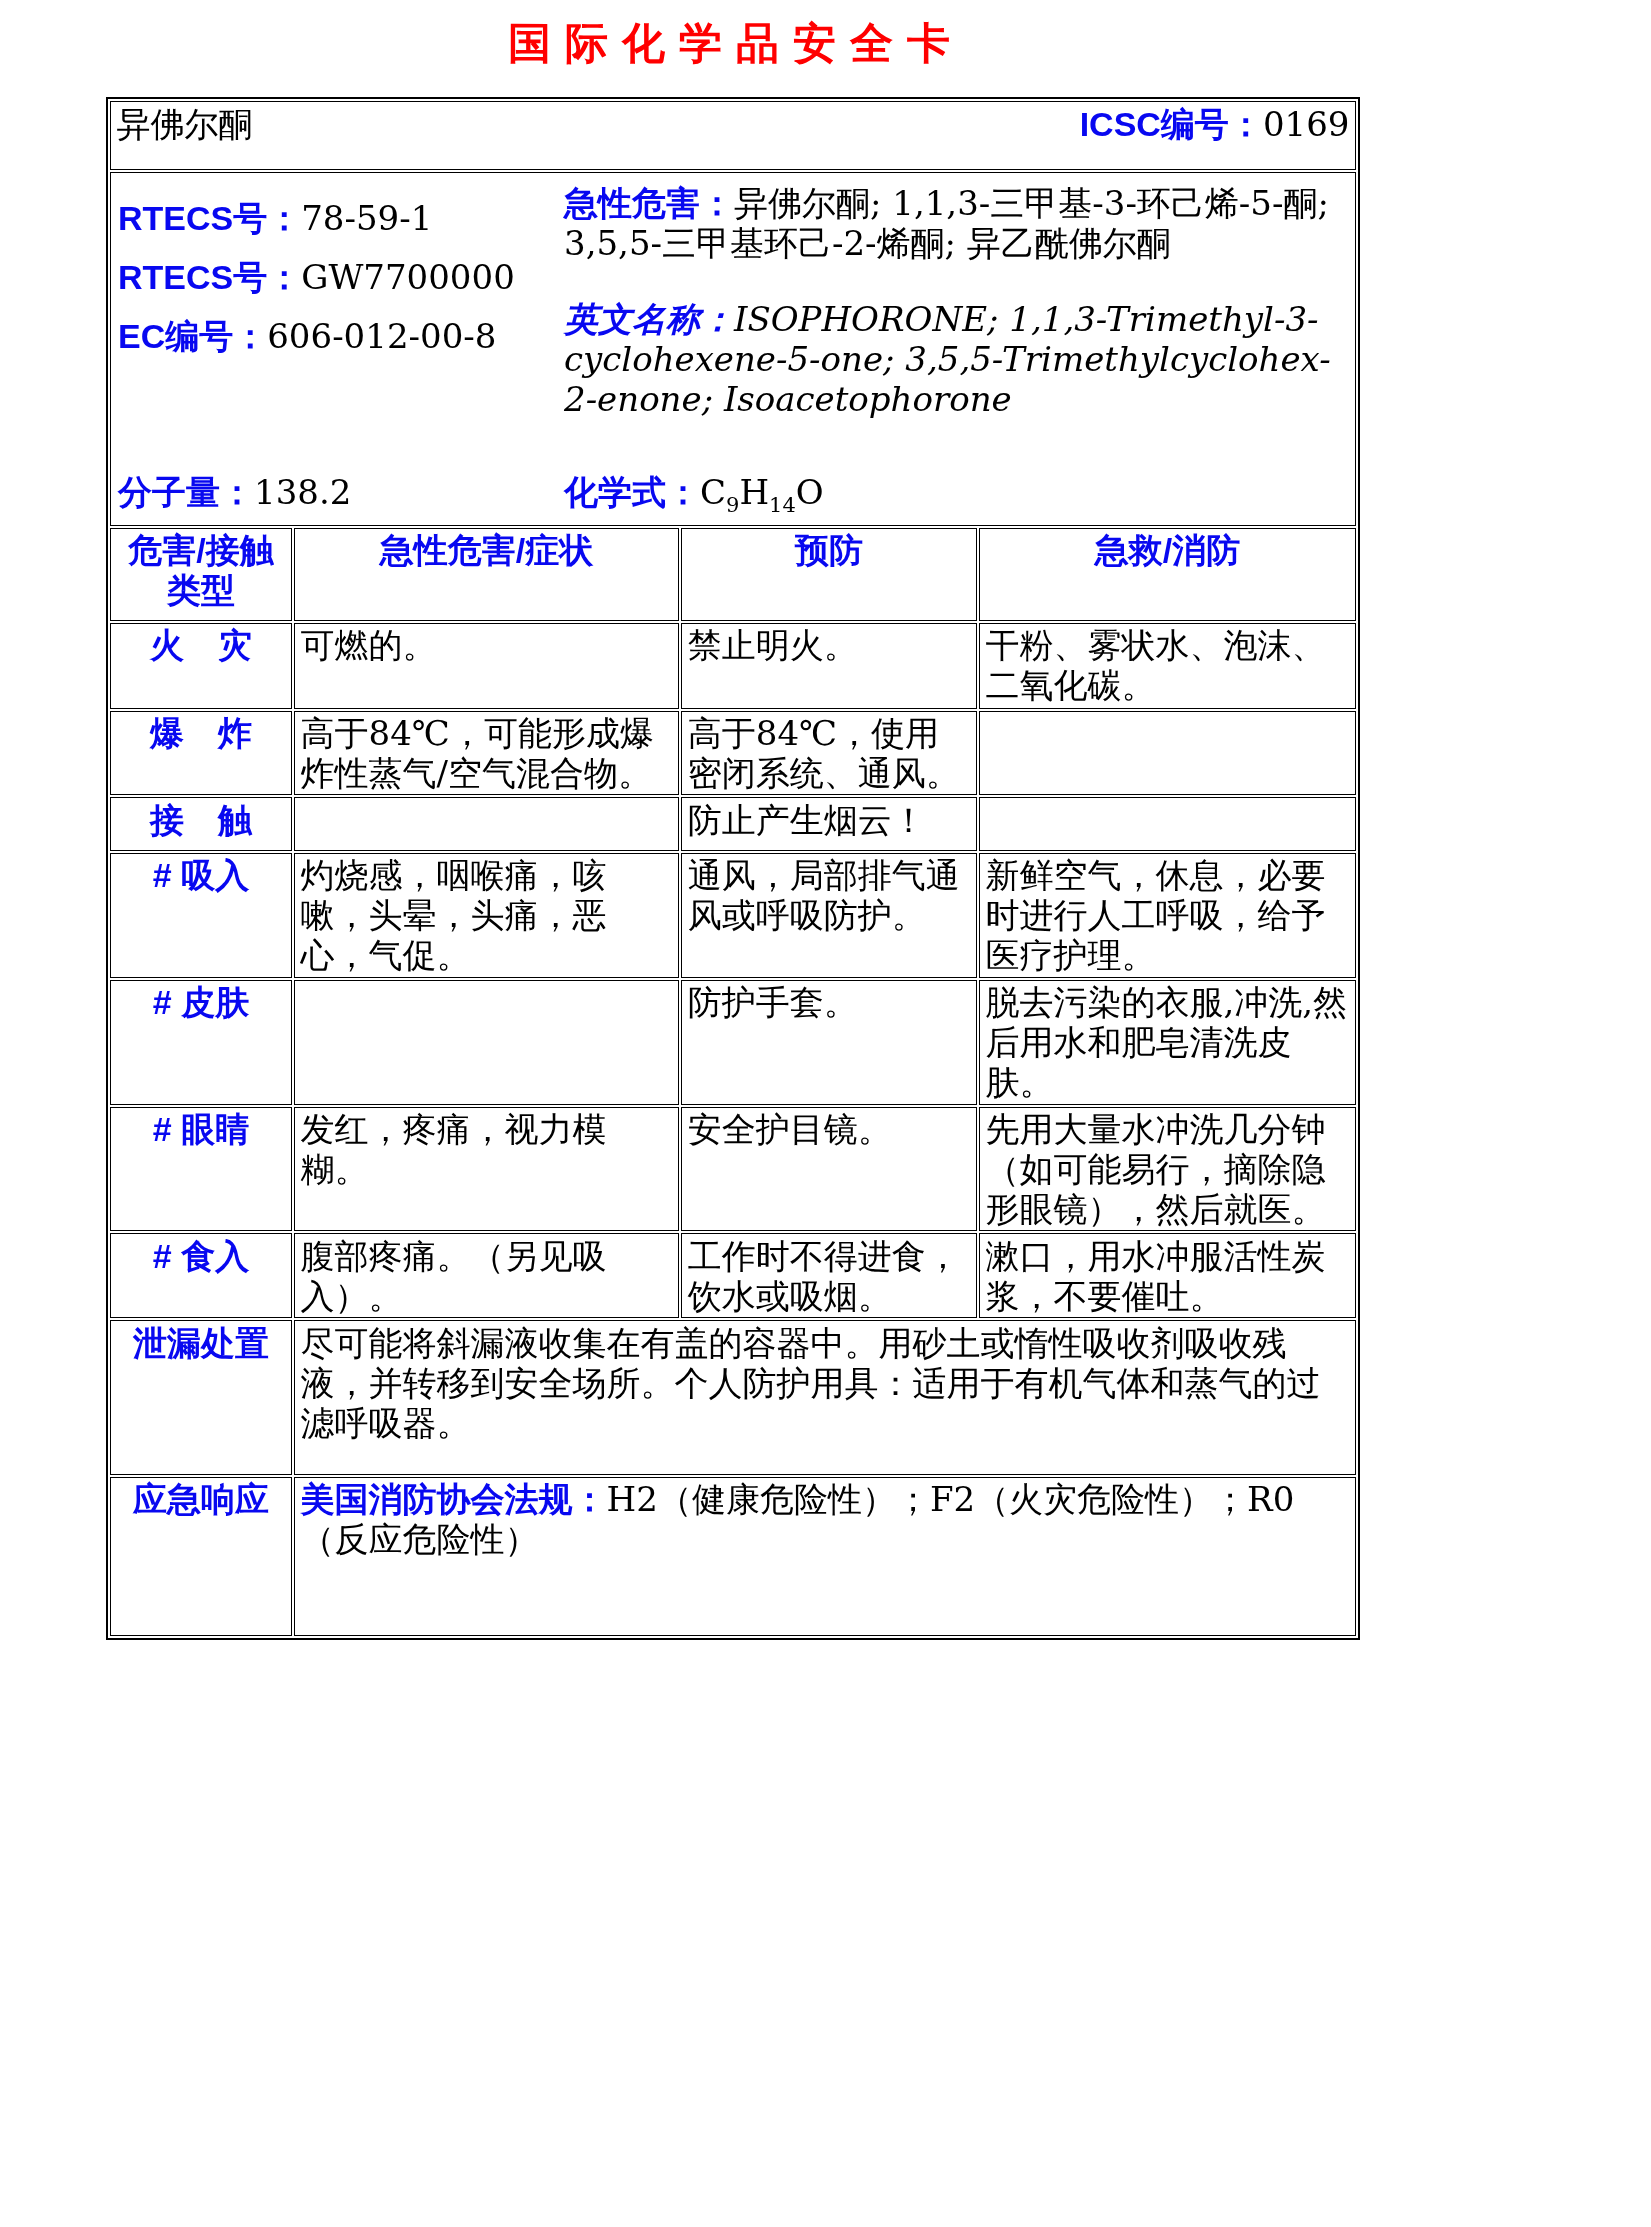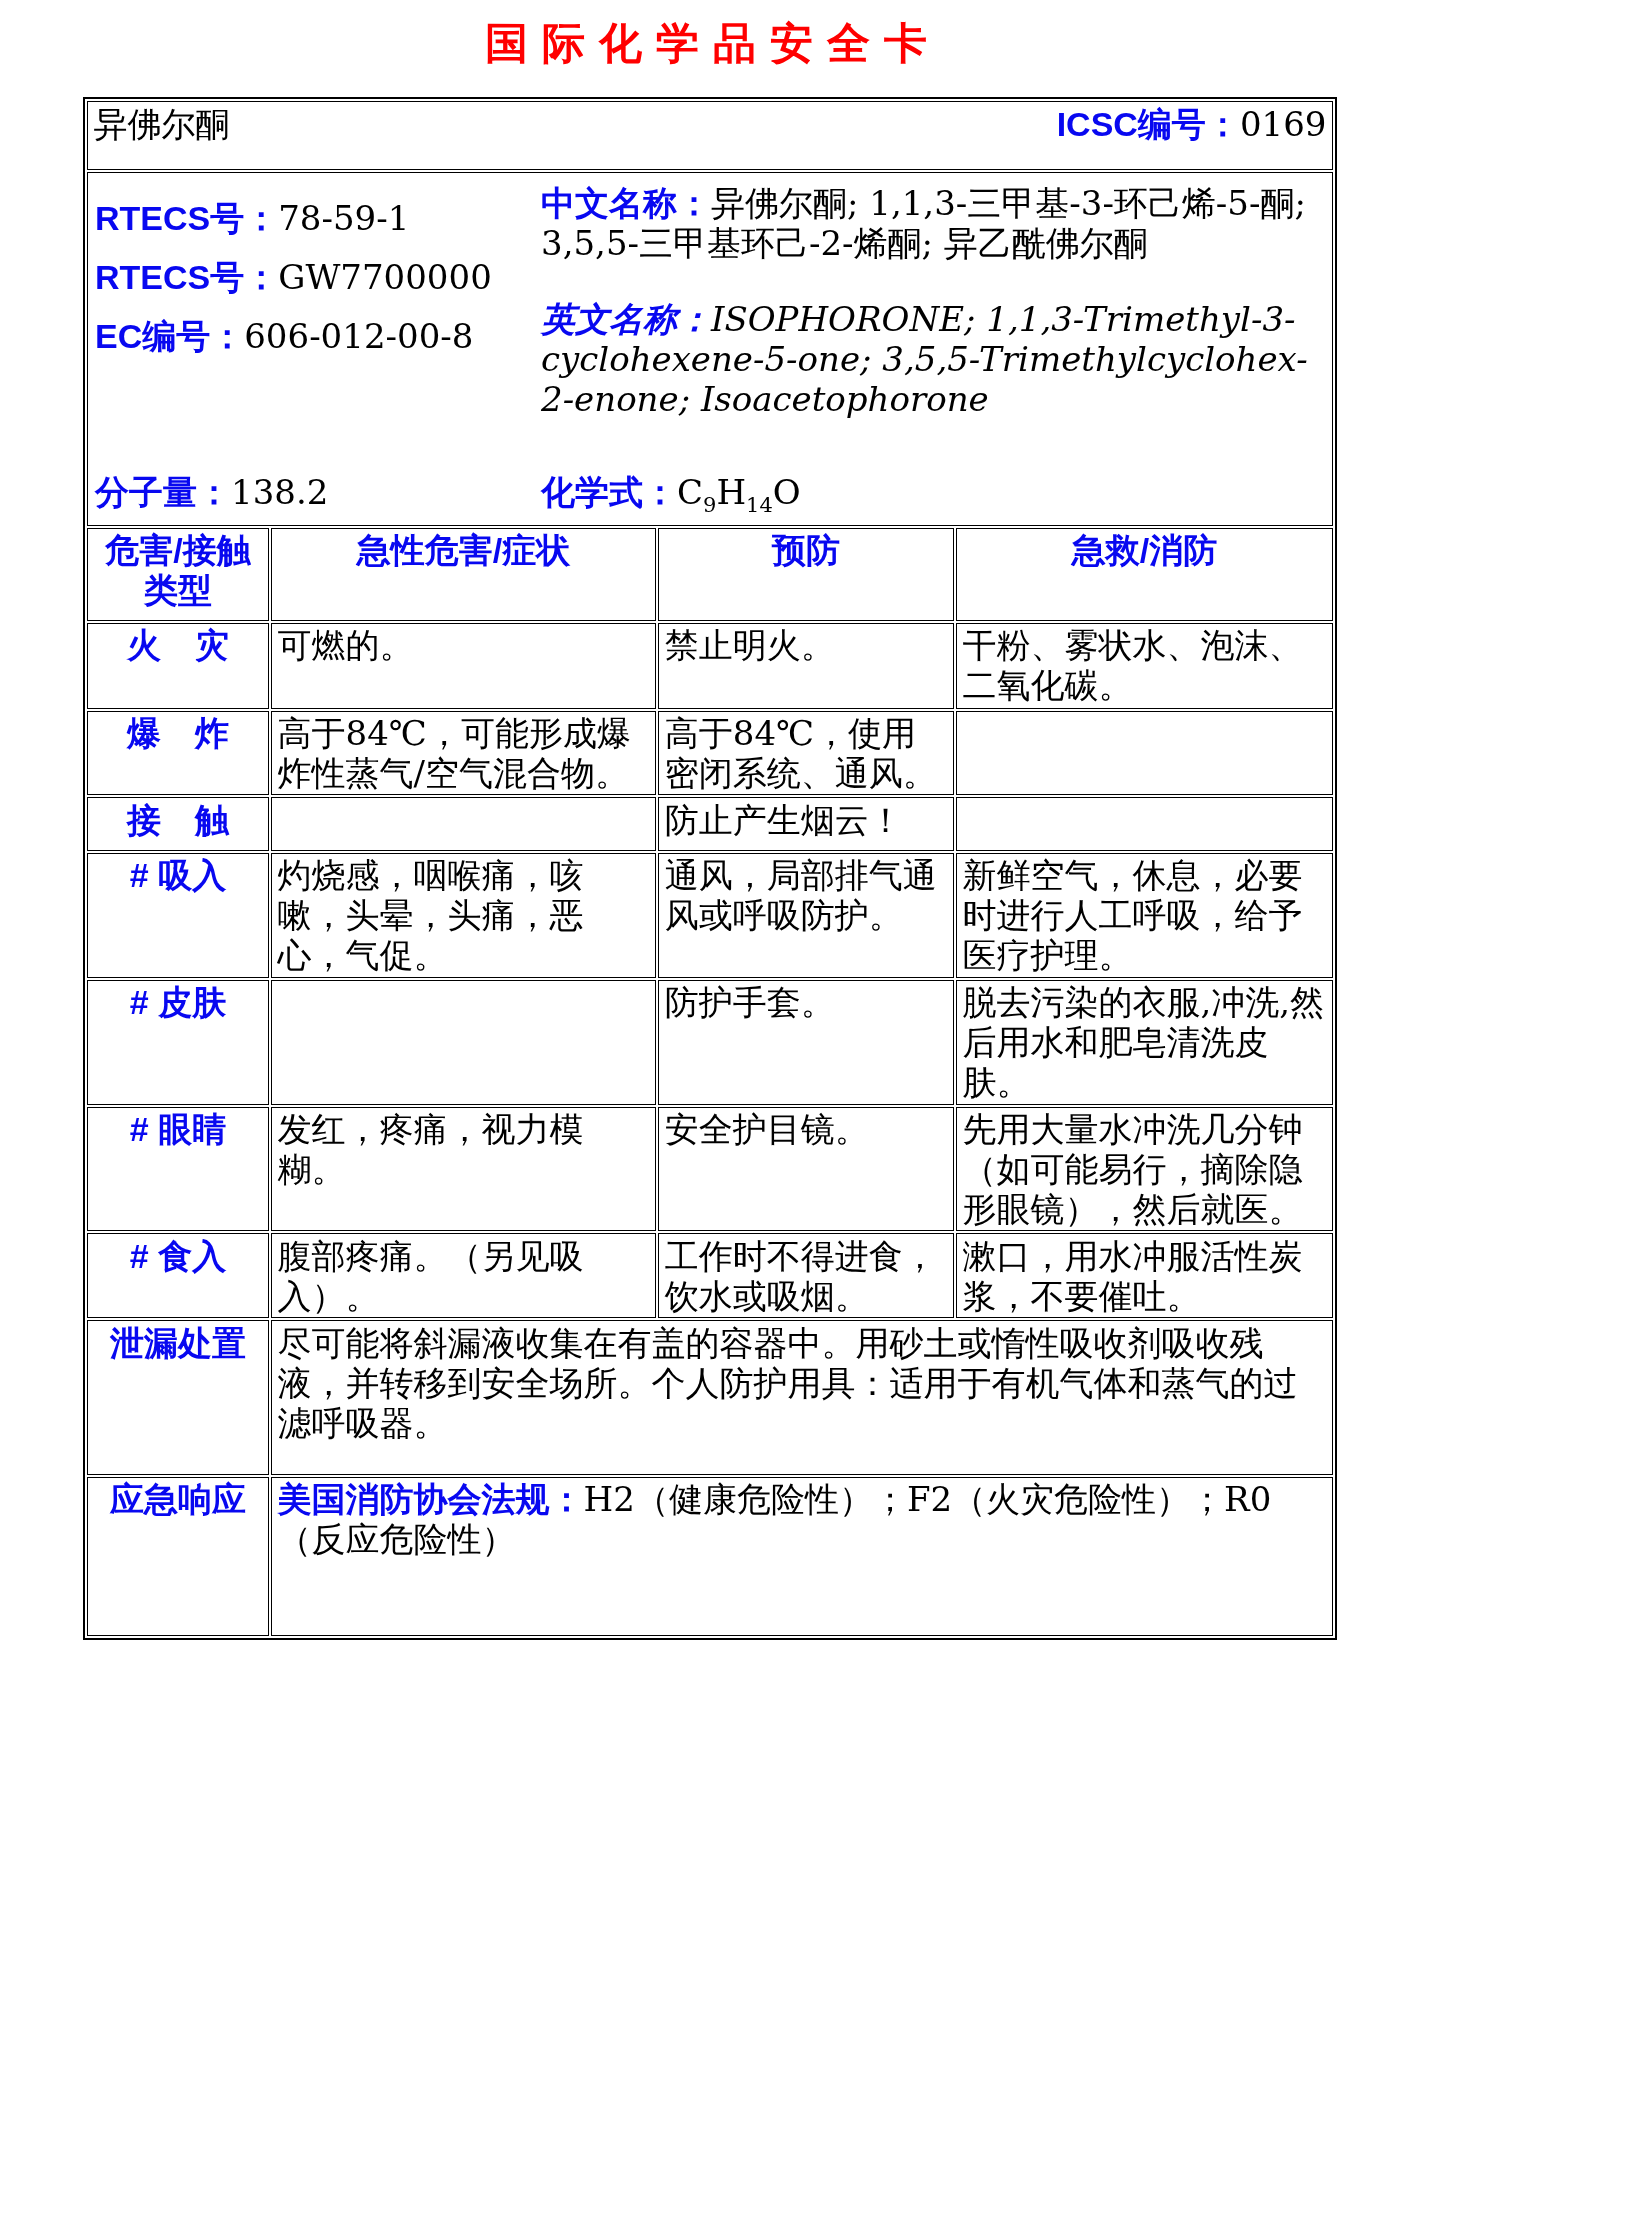--- a/index.html
+++ b/index.html
@@ -1,18 +1,18 @@
 <!DOCTYPE html>
 <html lang="zh" style="--label-blue: #0808f0; --title-red: #ff0000; --border-black: #000000;font-size:11.2px"><head>
 <meta charset="utf-8">
 <style>
   html,body{margin:0;padding:0;background:#ffffff;}
   .page{width:1652px;min-height:2227px;background:#fff;color:#000;
         font-family:"DejaVu Serif",serif;}
-  .content{padding-top:15.4px;margin-left:83px;width:1260px;}
+  .content{padding-top:15.4px;margin-left:106px;width:1260px;}
   .title{font-size:43px;font-weight:bold;color:var(--title-red,#ff0000);
          text-align:center;letter-spacing:14px;margin:0 0 24px 0;
          font-family:"DejaVu Serif",serif;}
   table.card{table-layout:fixed;border-collapse:separate;border-spacing:2.1px;
              border:2.1px solid var(--border-black,#000);width:1254px;background:#fff;}
   col.c1{width:181px}  col.c2{width:383px}
   col.c3{width:294px}  col.c4{width:375px}
   td.cell{border:1.4px solid var(--border-black,#000);padding:1.4px 5.6px;
           vertical-align:top;font-size:34px;line-height:40px;background:#fff;
           word-break:normal;overflow:hidden;}
@@ -64,21 +64,21 @@
       </tr>
 
       <tr>
         <td colspan="4" class="cell idcell" style="height:349px">
           <div class="ids">
             <div><span class="blue">RTECS号：</span><span>78-59-1</span></div>
             <div><span class="blue">RTECS号：</span><span>GW7700000</span></div>
             <div><span class="blue">EC编号：</span><span>606-012-00-8</span></div>
           </div>
           <div class="names">
-            <div><span class="blue">中文名称：</span><span>异佛尔酮; 1,1,3-三甲基-3-环己烯-5-酮; 3,5,5-三甲基环己-2-烯酮; 异乙酰佛尔酮</span></div>
+            <div><span class="blue">急性危害：</span><span>异佛尔酮; 1,1,3-三甲基-3-环己烯-5-酮; 3,5,5-三甲基环己-2-烯酮; 异乙酰佛尔酮</span></div>
             <div class="en"><span class="blue">英文名称：</span><span>ISOPHORONE; 1,1,3-Trimethyl-3-cyclohexene-5-one; 3,5,5-Trimethylcyclohex-2-enone; Isoacetophorone</span></div>
           </div>
           <div class="mw">
             <div class="mwleft"><span class="blue">分子量：</span><span>138.2</span></div>
             <div><span class="blue">化学式：</span><span><span>C</span><sub>9</sub><span>H</span><sub>14</sub><span>O</span></span></div>
           </div>
         </td>
       </tr>
 
       <tr>

